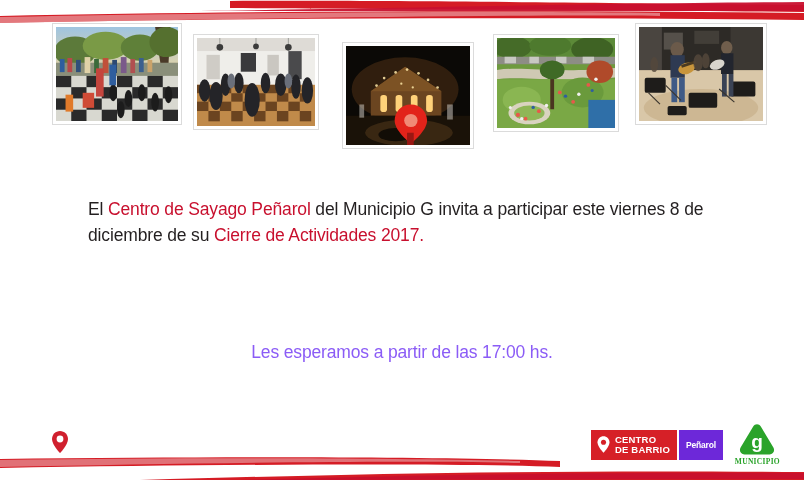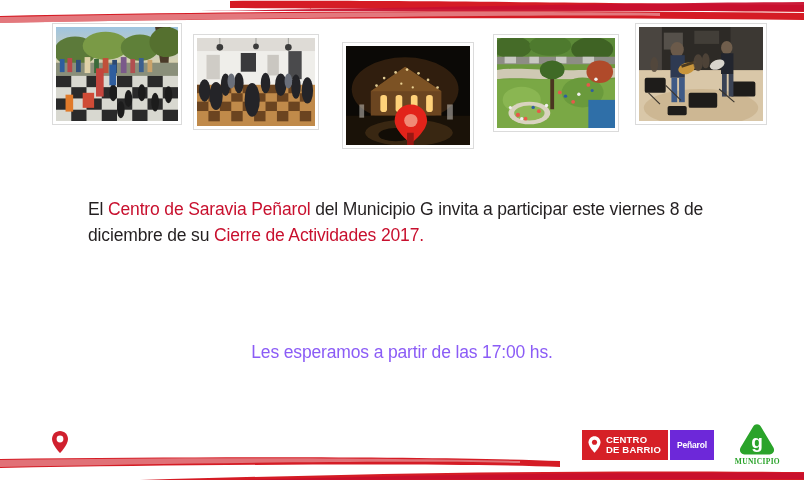--- a/index.html
+++ b/index.html
@@ -112,21 +112,21 @@
     letter-spacing: -0.1px;
     white-space: nowrap;
   }
 
   .logo-group {
     position: absolute;
     right: 24px;
     top: 423px;
     display: flex;
     align-items: center;
-    gap: 21px;
+    gap: 12px;
   }
 
   .logo-centro {
     display: flex;
     align-items: stretch;
     height: 30px;
   }
   .logo-centro .cb-main {
     background: #d62027;
     display: flex;
@@ -454,21 +454,21 @@
             <path d="M28,62 L44,78"></path>
               <path d="M84,66 L100,80"></path>
               <path d="M10,70 L22,82"></path>
           </g>
         </svg>
       </div>
     </div>
   </div>
 
   <div class="copy-block">
-    <p class="para"><span>El </span><span class="accent">Centro de Saravia Peñarol</span><span> del Municipio G invita a participar este viernes 8 de diciembre de su </span><span class="accent">Cierre de Actividades 2017.</span></p>
+    <p class="para"><span>El </span><span class="accent">Centro de Sayago Peñarol</span><span> del Municipio G invita a participar este viernes 8 de diciembre de su </span><span class="accent">Cierre de Actividades 2017.</span></p>
   </div>
 
   <div class="centered-line">Les esperamos a partir de las 17:00 hs.</div>
 
   <div class="footer-address">
     <svg class="pin-icon" viewBox="0 0 20 24" aria-hidden="true">
       <path d="M10,1 C14.4,1 18,4.6 18,9 C18,15 10,23 10,23 C10,23 2,15 2,9 C2,4.6 5.6,1 10,1 Z" fill="#d0202e"></path>
       <circle cx="10" cy="9" r="3.4" fill="#ffffff"></circle>
     </svg>
   </div>

